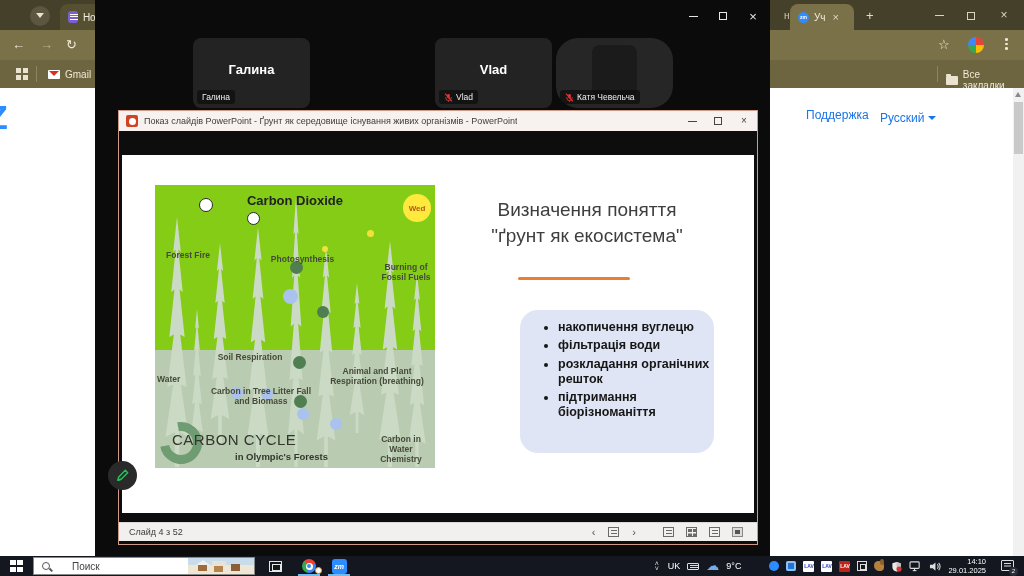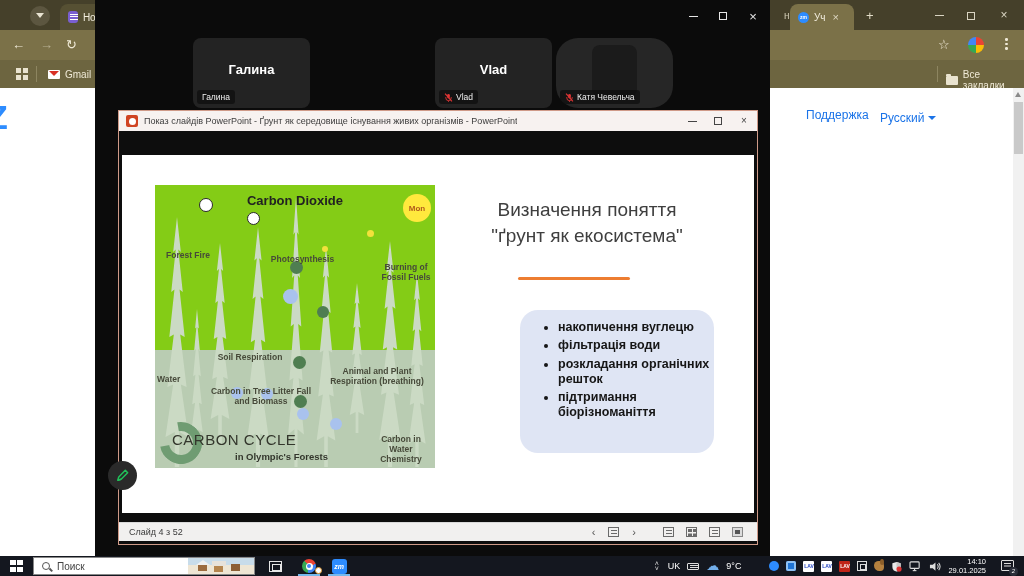--- a/index.html
+++ b/index.html
@@ -93,21 +93,21 @@
   #cap-main { position:absolute; left:17px; top:246px; font-size:15px; font-weight:normal; color:#33362c; letter-spacing:.5px; }
   #cap-sub { position:absolute; left:80px; top:266px; font-size:9.5px; font-weight:bold; color:#33362c; }
 
   
   #pencil { left:108px; top:461px; width:29px; height:29px; border-radius:50%; background:#2a2a2a; display:flex; align-items:center; justify-content:center; }
 
   
   #taskbar { left:0; top:556px; width:1024px; height:20px; background:#14171f; display:flex; align-items:center; color:#fff; }
   .start { width:13px; height:13px; display:grid; grid-template-columns:5.5px 5.5px; grid-template-rows:5.5px 5.5px; gap:1.5px; margin:0 10px; }
   .start span { background:#fff; }
-  #searchbox { width:222px; height:18px; background:#fff; border:1px solid #888; display:flex; align-items:center; overflow:hidden; }
+  #searchbox { width:222px; height:18px; background:#fff; border:1px solid #888; display:flex; align-items:center; overflow:hidden;gap:15px; }
   .mag { width:8px; height:8px; border:1.5px solid #555; border-radius:50%; position:relative; margin:0 7px 0 8px; flex:none;}
   .mag::after { content:""; position:absolute; left:6px; top:6px; width:4px; height:1.5px; background:#555; transform:rotate(45deg); }
   #searchtext { font-size:10px; color:#444; flex:1; }
   .winter { width:66px; height:18px; flex:none; background:linear-gradient(180deg,#c8dcea 45%, #efe6d4 45%); position:relative; }
   .winter::before { content:""; position:absolute; left:10px; top:7px; width:9px; height:7px; background:#9c6b3e; box-shadow:16px 1px 0 #b5854e, 33px 0 0 #8d5f36; }
   .winter::after { content:""; position:absolute; left:8px; top:3px; width:0; height:0; border-left:7px solid transparent; border-right:7px solid transparent; border-bottom:5px solid #efefef; box-shadow:16px 1px 0 #e7e2da; }
   .tv-icon { width:13px; height:11px; border:1px solid #e6e6e6; position:relative; margin:0 12px 0 14px; }
   .tv-icon::after { content:""; position:absolute; left:2px; top:2px; width:7px; height:5px; border:1px solid #e6e6e6; background:#14171f; }
   .task-slot { width:30px; height:20px; display:flex; align-items:center; justify-content:center; position:relative; }
   .task-slot .ul { position:absolute; bottom:0; left:4px; right:4px; height:2px; background:#76b9ed; }
@@ -272,21 +272,21 @@
         <div class="tree" style="left:52px; top:58px; width:26px; height:200px;"></div>
         <div class="tree" style="left:88px; top:42px; width:30px; height:240px;"></div>
         <div class="tree" style="left:130px; top:12px; width:22px; height:270px;"></div>
         <div class="tree" style="left:158px; top:62px; width:26px; height:220px;"></div>
         <div class="tree" style="left:192px; top:98px; width:20px; height:150px;"></div>
         <div class="tree" style="left:220px; top:56px; width:30px; height:226px;"></div>
         <div class="tree" style="left:250px; top:88px; width:24px; height:194px;"></div>
         <div class="tree" style="left:34px; top:124px; width:16px; height:140px;"></div>
 
         <div id="dg-title">Carbon Dioxide</div>
-        <div id="sun">Mon</div>
+        <div id="sun">Wed</div>
 
         <span class="dot w" style="left:44px; top:13px; width:14px; height:14px;"></span>
         <span class="dot w" style="left:92px; top:27px; width:13px; height:13px;"></span>
         <span class="dot y" style="left:212px; top:45px; width:7px; height:7px;"></span>
         <span class="dot y" style="left:167px; top:61px; width:6px; height:6px;"></span>
         <span class="dot g" style="left:135px; top:76px; width:13px; height:13px;"></span>
         <span class="dot b" style="left:128px; top:104px; width:15px; height:15px;"></span>
         <span class="dot g" style="left:162px; top:121px; width:12px; height:12px;"></span>
         <span class="dot g" style="left:138px; top:171px; width:13px; height:13px;"></span>
         <span class="dot b" style="left:76px; top:202px; width:12px; height:12px;"></span>

